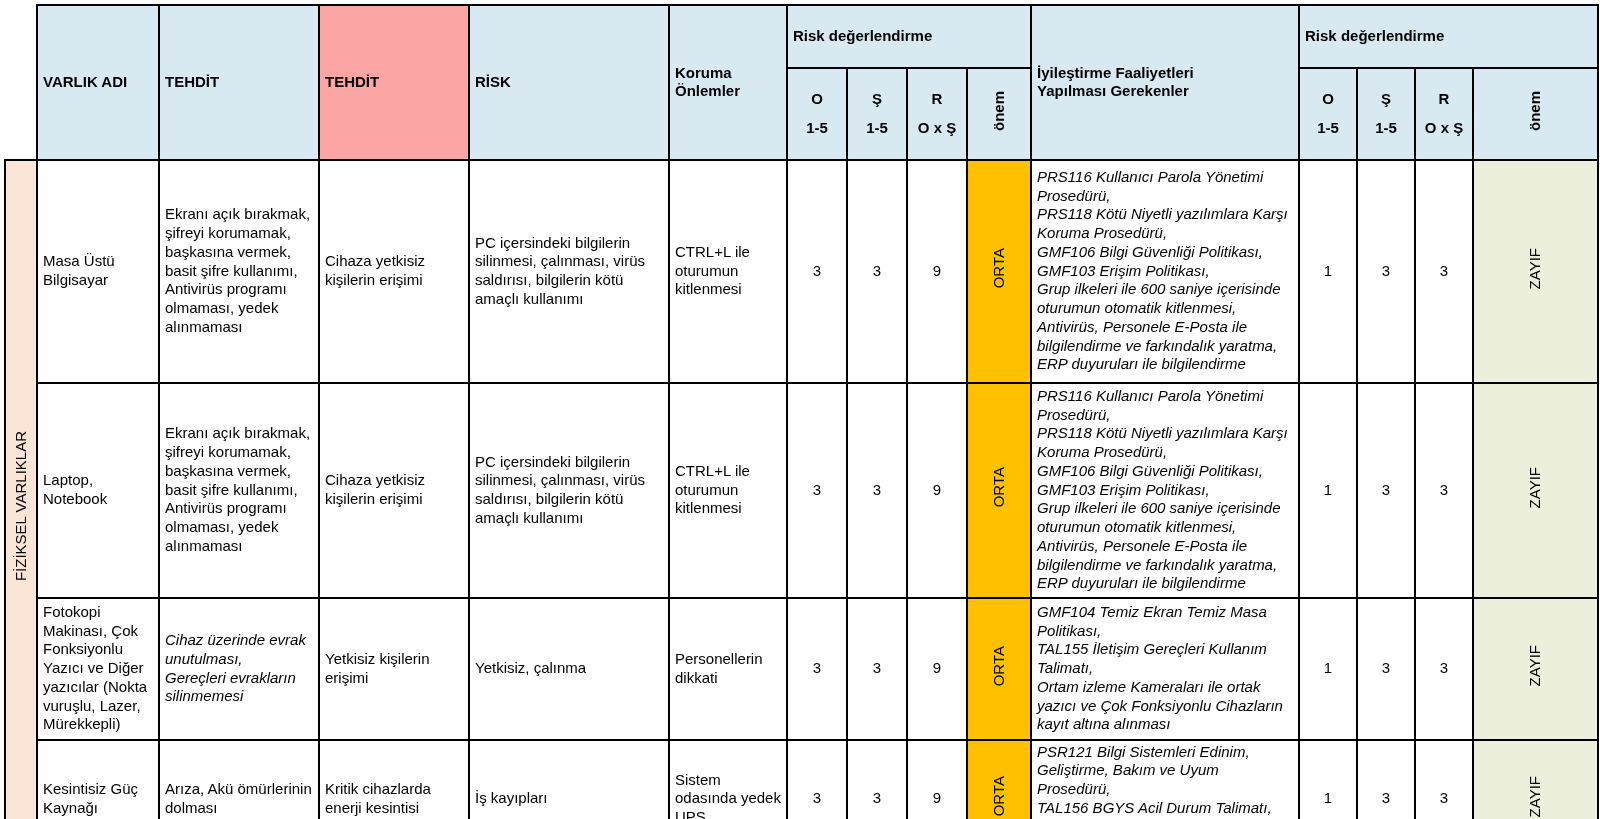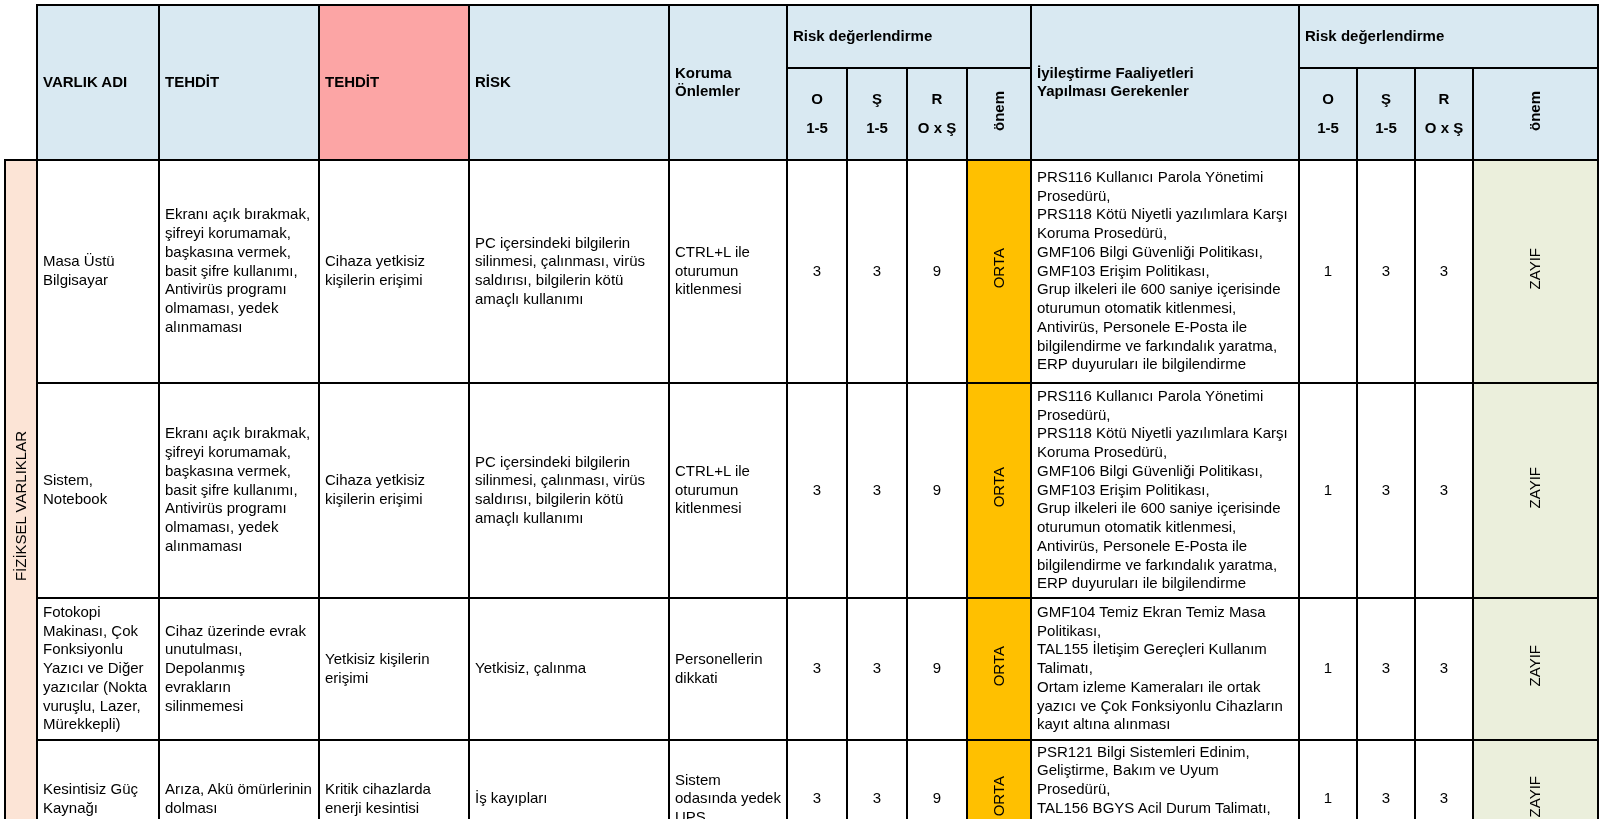--- a/index.html
+++ b/index.html
@@ -27,21 +27,21 @@
     vertical-align: middle;
     color: #000;
     overflow: hidden;
   }
   td.blank { border: none; background: #fff; }
   td.hdr {
     font-weight: bold;
     white-space: pre-line;
   }
   td.num { text-align: center; }
-  td.ml  { white-space: pre-line; }
+  td.ml  { white-space: pre-line; font-style: italic; }
   td.rotcell { text-align: center; padding: 2px; }
   .vert {
     writing-mode: vertical-rl;
     transform: rotate(180deg);
     display: inline-block;
     white-space: nowrap;
   }
   .subhdr {
     display: flex;
     flex-direction: column;
@@ -146,21 +146,21 @@
 ERP duyuruları ile bilgilendirme</td>
     <td class="num">1</td>
     <td class="num">3</td>
     <td class="num">3</td>
     <td class="rotcell" style="background-color: rgb(235, 239, 220);">
       <span class="vert">ZAYIF</span>
     </td>
   </tr>
 
   <tr class="r1">
-    <td>Sistem, Notebook</td>
+    <td>Laptop, Notebook</td>
     <td>Ekranı açık bırakmak, şifreyi korumamak, başkasına vermek, basit şifre kullanımı, Antivirüs programı olmaması, yedek alınmaması</td>
     <td>Cihaza yetkisiz kişilerin erişimi</td>
     <td>PC içersindeki bilgilerin silinmesi, çalınması, virüs saldırısı, bilgilerin kötü amaçlı kullanımı</td>
     <td>CTRL+L ile oturumun kitlenmesi</td>
     <td class="num">3</td>
     <td class="num">3</td>
     <td class="num">9</td>
     <td class="rotcell" style="background-color: rgb(255, 192, 0);">
       <span class="vert">ORTA</span>
     </td>
@@ -175,21 +175,21 @@
     <td class="num">3</td>
     <td class="num">3</td>
     <td class="rotcell" style="background-color: rgb(235, 239, 220);">
       <span class="vert">ZAYIF</span>
     </td>
   </tr>
 
   <tr class="r2">
     <td>Fotokopi Makinası, Çok Fonksiyonlu Yazıcı ve Diğer yazıcılar (Nokta vuruşlu, Lazer, Mürekkepli)</td>
     <td class="ml">Cihaz üzerinde evrak unutulması,
-Depolanmış evrakların silinmemesi</td>
+Gereçleri evrakların silinmemesi</td>
     <td>Yetkisiz kişilerin erişimi</td>
     <td>Yetkisiz, çalınma</td>
     <td>Personellerin dikkati</td>
     <td class="num">3</td>
     <td class="num">3</td>
     <td class="num">9</td>
     <td class="rotcell" style="background-color: rgb(255, 192, 0);">
       <span class="vert">ORTA</span>
     </td>
     <td class="ml">GMF104 Temiz Ekran Temiz Masa Politikası,

